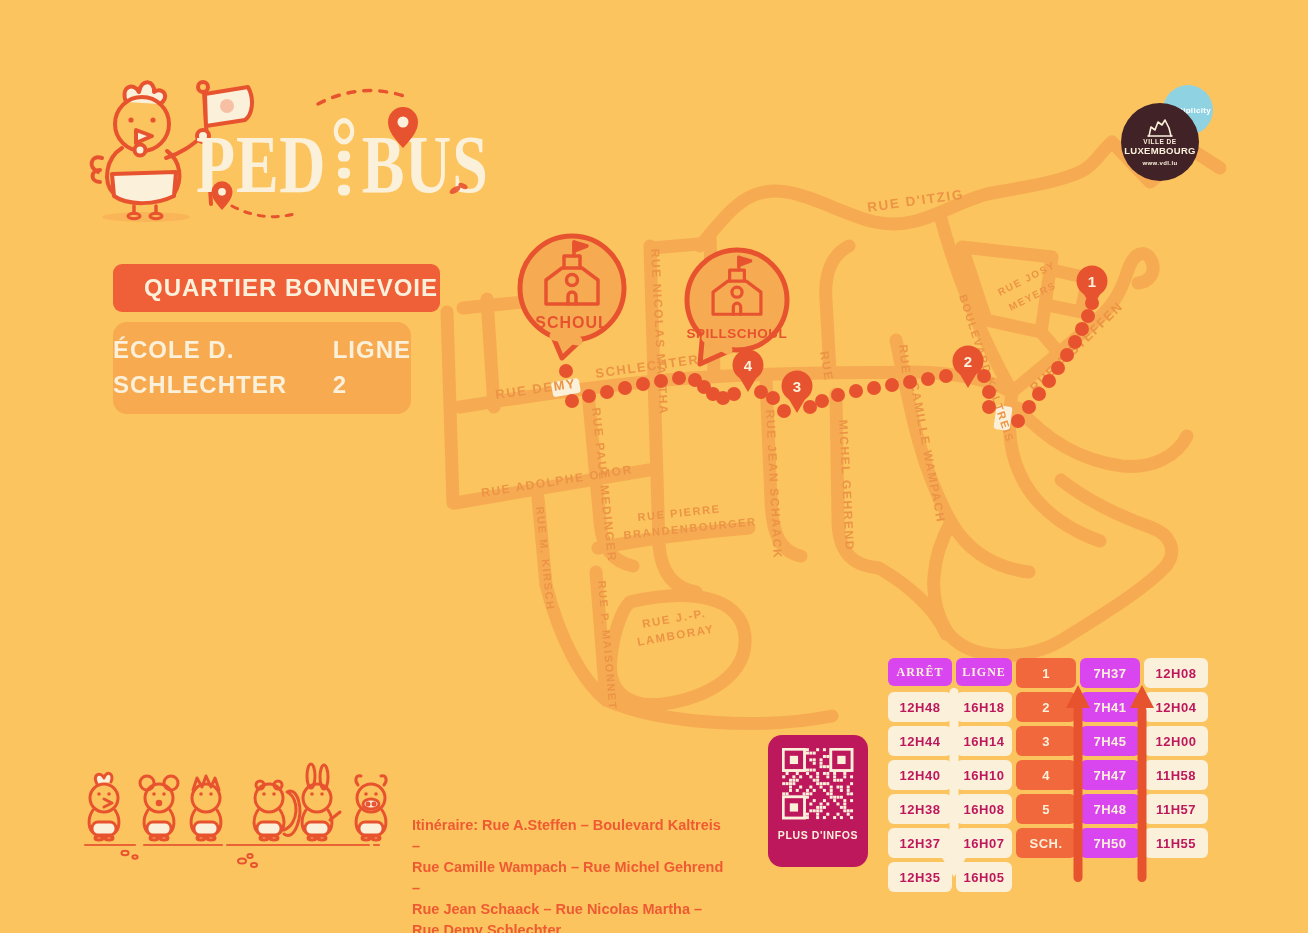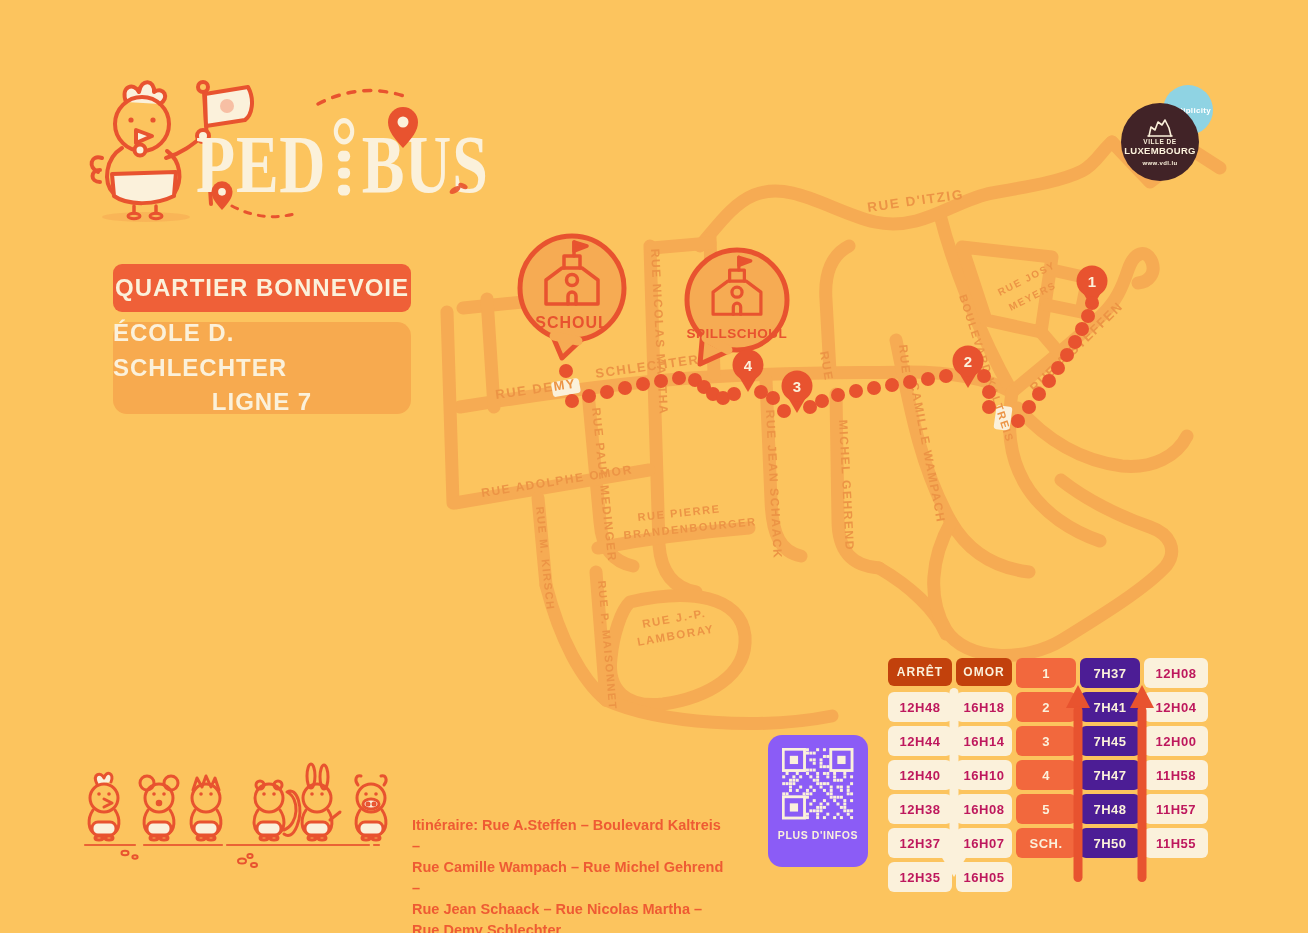--- a/index.html
+++ b/index.html
@@ -22,44 +22,44 @@
     background:#8FD3E3;display:flex;align-items:center;justify-content:center;z-index:1;}
   .circle-blue span{font-size:8px;font-weight:900;color:#FFFFFF;letter-spacing:.3px;}
   .circle-brown{position:absolute;left:1121px;top:103px;width:78px;height:78px;border-radius:50%;
     background:#412327;display:flex;flex-direction:column;align-items:center;justify-content:center;z-index:2;}
   .vdl-line1{font-size:6.5px;font-weight:700;color:#FBF1DB;letter-spacing:.5px;margin-top:1px;}
   .vdl-line2{font-size:9.5px;font-weight:900;color:#FBF1DB;letter-spacing:.3px;}
   .vdl-url{font-size:6px;font-weight:700;color:#FBF1DB;margin-top:4px;letter-spacing:.4px;}
 
   
   .badge1{position:absolute;left:113px;top:264px;width:298px;height:48px;background:#EF6038;border-radius:9px;
-    display:flex;align-items:center;justify-content:center;color:#FBF1DB;font-weight:900;font-size:24px;letter-spacing:1px;}
+    display:flex;align-items:center;justify-content:center;color:#FBF1DB;font-weight:900;font-size:24px;letter-spacing:1px;padding-left:29px;}
   .badge2{position:absolute;left:113px;top:322px;width:298px;height:92px;background:#F7AA4F;border-radius:14px;
-    display:flex;flex-direction:column;align-items:center;justify-content:center;color:#FBF1DB;font-weight:900;
+    display:flex;align-items:center;justify-content:center;color:#FBF1DB;font-weight:900;
     font-size:24px;letter-spacing:1px;line-height:1.45;}
 
   
   .itinerary{position:absolute;left:412px;top:800px;width:320px;color:#EE5B33;font-size:14.5px;font-weight:700;
     line-height:1.45;white-space:pre-line;}
 
   
-  .qr-card{position:absolute;left:768px;top:735px;width:100px;height:132px;background:#8b5cf6;border-radius:14px;
+  .qr-card{position:absolute;left:768px;top:735px;width:100px;height:132px;background:#be185d;border-radius:14px;
     display:flex;flex-direction:column;align-items:center;}
   .qr-card svg{margin-top:13px;}
   .qr-label{font-size:10.5px;font-weight:900;color:#FBF1DB;letter-spacing:.6px;margin-top:9px;}
 
   
   .timetable{position:absolute;left:888px;top:658px;width:320px;height:232px;}
   .tt-grid{display:grid;grid-template-columns:64px 56px 60px 60px 64px;grid-auto-rows:30px;gap:4px;}
   .tt-grid .hd{height:28px;}
   .tt-cell{border-radius:6px;display:flex;align-items:center;justify-content:center;
     font-weight:900;font-size:13px;letter-spacing:.5px;}
-  .tt-hd{background:#c2410c;color:#FBF1DB;font-size:12px;letter-spacing:1px;height:28px;}
+  .tt-hd{background:#d946ef;color:#FBF1DB;font-size:12px;letter-spacing:1px;height:28px;font-family:Liberation Serif, serif;}
   .tt-stop{background:#F2683D;color:#FBF1DB;}
-  .tt-aller{background:#4c1d95;color:#FBF1DB;}
+  .tt-aller{background:#d946ef;color:#FBF1DB;}
   .tt-ret{background:#FBF1DB;color:#be185d;}
   .tt-arrows{position:absolute;left:0;top:0;pointer-events:none;}
 
   
   .map-svg{position:absolute;left:0;top:0;}
   .animals-svg{position:absolute;left:82px;top:762px;}
 </style>
 </head>
 <body>
 
@@ -290,21 +290,21 @@
     <span class="vdl-line1">VILLE DE</span>
     <span class="vdl-line2">LUXEMBOURG</span>
     <span class="vdl-url">www.vdl.lu</span>
   </div>
 
   <div class="badge1">
     <span>QUARTIER BONNEVOIE</span>
   </div>
   <div class="badge2">
     <span>ÉCOLE D. SCHLECHTER</span>
-    <span>LIGNE 7</span>
+    <span>LIGNE 2</span>
   </div>
 
   <svg class="animals-svg" width="310" height="118" viewBox="0 0 310 118">
     <g id="animals-group">
         <g transform="translate(22,6)" stroke="#E8532F" stroke-width="3" fill="none" stroke-linecap="round" stroke-linejoin="round">
           <path d="M-7,16 C-12,6 -3,3 0,10 C2,2 11,5 7,14" fill="#FBF1DB"></path>
           <path d="M0,31 L8,35 L0,39"></path>
           <circle cx="0" cy="30" r="14"></circle>
           <circle cx="-5" cy="26" r="1.8" fill="#E8532F" stroke="none"></circle>
           <circle cx="5" cy="26" r="1.8" fill="#E8532F" stroke="none"></circle>
@@ -512,21 +512,21 @@
         <rect x="53.8" y="7.6" width="8" height="8" fill="#FBF1DB"></rect>
         <rect x="1.2" y="47.4" width="20.7" height="20.7" fill="none" stroke="#FBF1DB" stroke-width="2.8"></rect>
         <rect x="7.6" y="53.8" width="8" height="8" fill="#FBF1DB"></rect>
       </svg>
     <span class="qr-label">PLUS D'INFOS</span>
   </div>
 
   <div class="timetable">
     <div class="tt-grid" id="tt-grid">
         <div class="tt-cell tt-hd hd">ARRÊT</div>
-        <div class="tt-cell tt-hd hd">OMOR</div>
+        <div class="tt-cell tt-hd hd">LIGNE</div>
         <div class="tt-cell tt-stop">1</div>
         <div class="tt-cell tt-aller">7H37</div>
         <div class="tt-cell tt-ret">12H08</div>
         <div class="tt-cell tt-ret">12H48</div>
         <div class="tt-cell tt-ret">16H18</div>
         <div class="tt-cell tt-stop">2</div>
         <div class="tt-cell tt-aller">7H41</div>
         <div class="tt-cell tt-ret">12H04</div>
         <div class="tt-cell tt-ret">12H44</div>
         <div class="tt-cell tt-ret">16H14</div>

